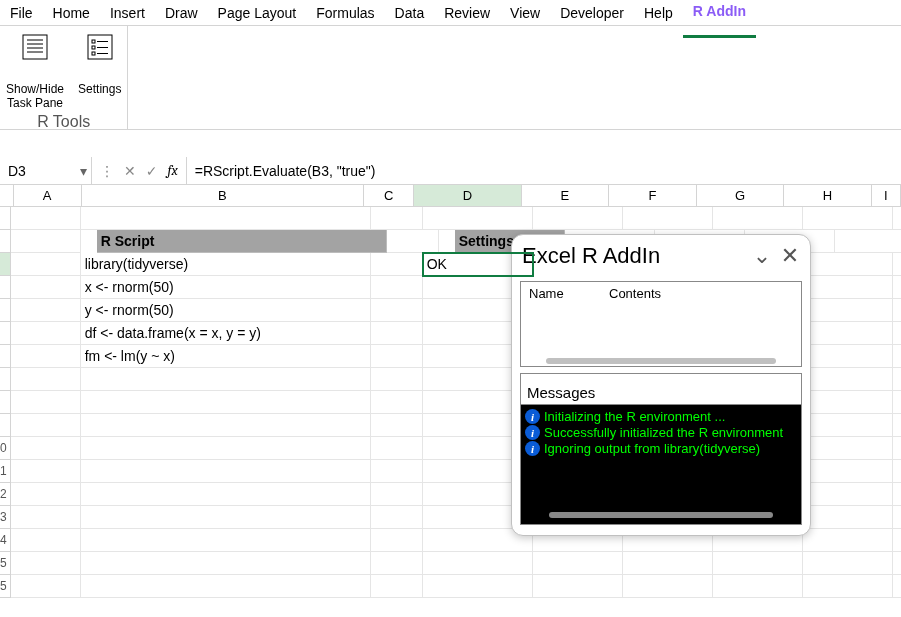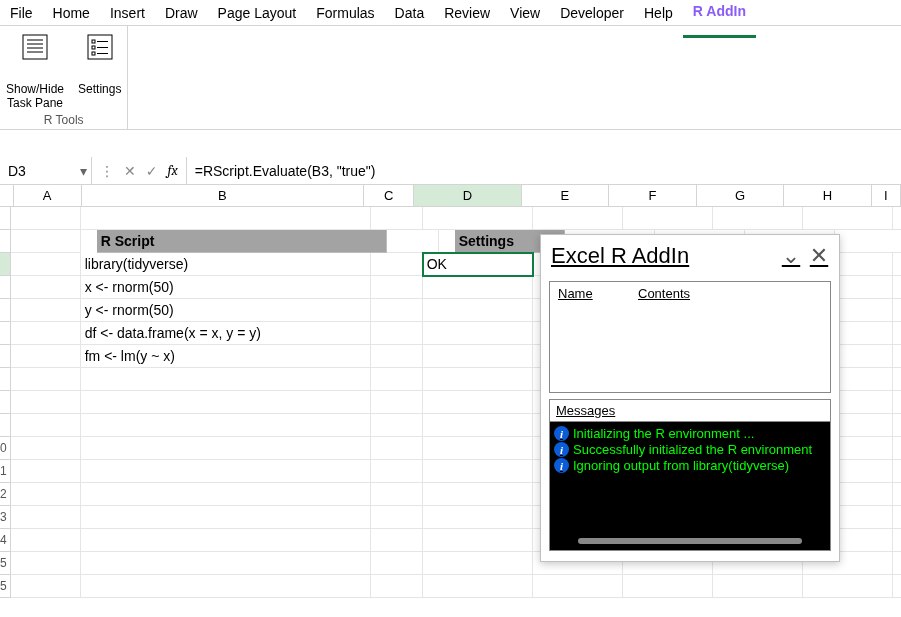--- a/index.html
+++ b/index.html
@@ -65,21 +65,21 @@
       cursor: pointer;
       font-size: 12px;
       text-align: center;
     }
     .ribbon-btn .icon-box {
       width: 34px;
       height: 34px;
       display:flex;align-items:center;justify-content:center;
     }
     .ribbon-group-name {
-      font-size: 12px;
+      font-size: 16px;
       color: #555;
       padding-top: 2px;
     }
 
     
     .formula-bar {
       display: flex;
       align-items: center;
       height: 28px;
       border-bottom: 1px solid #d4d4d4;
@@ -181,65 +181,65 @@
     .cE{width:90px;}
     .cF{width:90px;}
     .cG{width:90px;}
     .cH{width:90px;}
     .cI{width:30px;}
 
     
     .task-pane {
       position:absolute;
       top: 234px;
-      left: 540px;
+      left: 511px;
       width: 300px;
       border:1px solid #c0c0c0;
       background:#fff;
       box-shadow: 0 2px 8px rgba(0,0,0,0.22);
-      border-radius:0;
-      text-decoration:underline;
+      border-radius:12px;
     }
     .tp-header {
       display:flex;
       align-items:center;
       padding:8px 10px 6px 10px;
       font-size:22px;
       font-weight:400;
       gap:8px;
     }
     .tp-header .title { flex:1; }
     .tp-header .ctl { cursor:pointer; color:#555; width:20px; text-align:center; }
     .tp-env {
       border:1px solid #888;
       margin:6px 8px;
-      height:112px;
+      height:86px;
       display:flex;
-      flex-direction:row;
+      flex-direction:column;
       justify-content:center;
     }
     .tp-env-head { display:flex; padding:4px 8px; font-size:13px; }
     .tp-env-head span:first-child { width:80px; }
     .tp-env-body { flex:1; }
     .tp-env-scroll {
       height:10px;
       display:flex; justify-content:center; align-items:center;
     }
     .fake-h-scroll {
       width:82%; height:6px; background:#c0c0c0; border-radius:3px;
     }
     .tp-messages {
       border:1px solid #888;
       margin:6px 8px 10px 8px;
       height:152px;
       display:flex; flex-direction:column;
     }
     .tp-msg-head {
-      padding:3px 6px; font-size:13px; background:#fff;
+      padding:3px 6px; font-size:15px; background:#fff;
       border-bottom:1px solid #888;
+      margin-top:7px;
     }
     .tp-msg-list {
       flex:1; background:#000; padding:4px 4px; font-size:13px;
       color:#00ff00;
       display:flex; flex-direction:column; gap:1px;
       overflow:hidden;
     }
     .msg-line { display:flex; align-items:center; gap:4px; }
     .info-icon {
       width:15px;height:15px;border-radius:50%;

